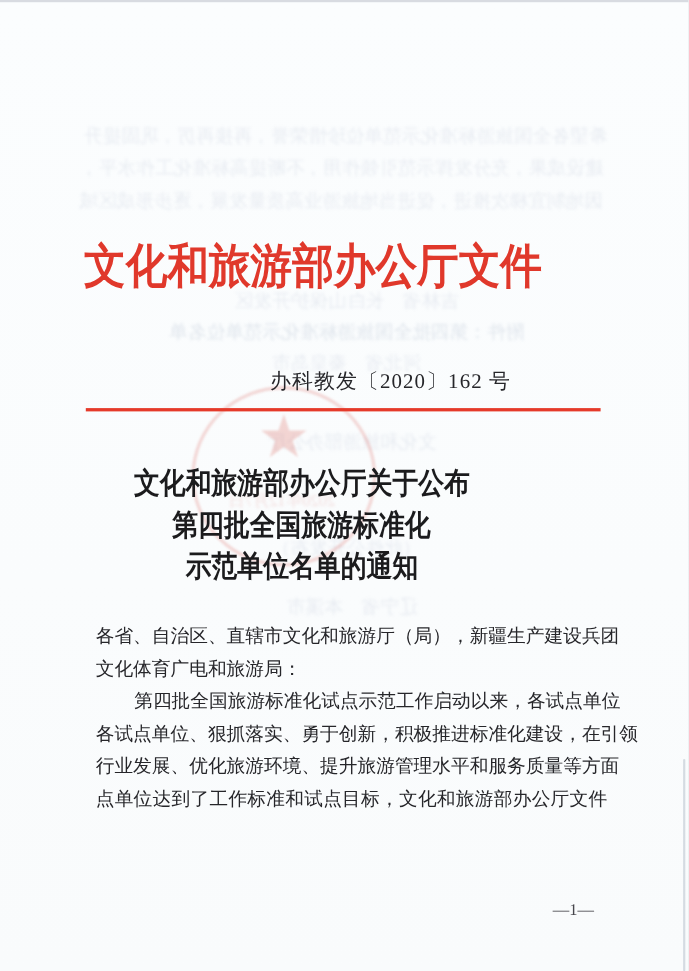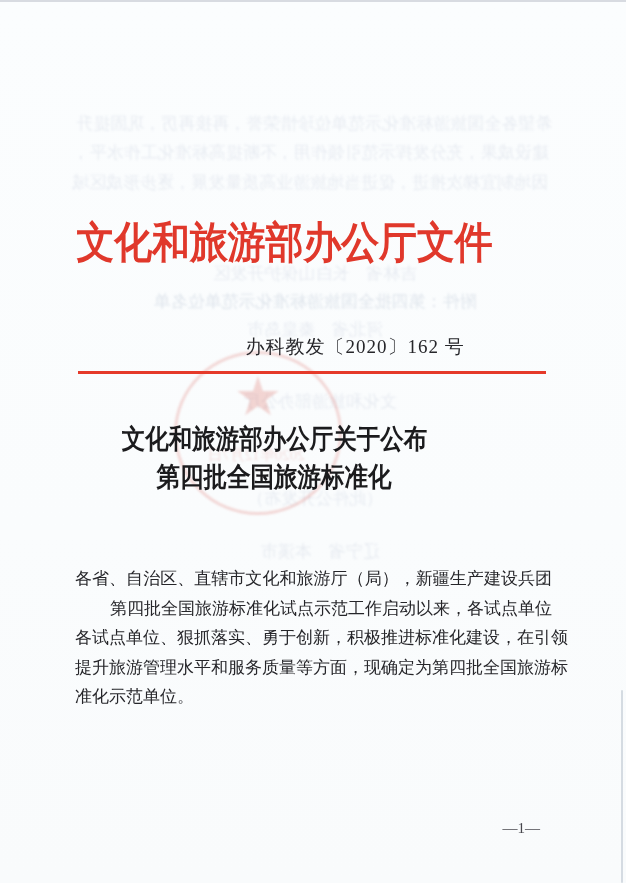--- a/index.html
+++ b/index.html
@@ -88,20 +88,21 @@
   .body-block {
     position: absolute; top: 564px; left: 75px; width: 477px;
     color: #26262a;
     font-size: 17px;
     line-height: 29.5px;
   }
   .bline {
     text-align: justify;
     text-align-last: justify;
     white-space: nowrap;
+    margin-left: 12px;
   }
   .bline.short { text-align-last: left; }
   .bline.indent { text-indent: 35px; }
   .page-number {
     position: absolute; top: 820px; right: 86px;
     color: #46464c;
     font-size: 15px;
     letter-spacing: 0px;
   }
 </style>
@@ -134,26 +135,28 @@
       <span class="squeeze">文化和旅游部办公厅文件</span>
     </div>
 
     <div class="doc-number">办科教发〔2020〕162 号</div>
 
     <div class="red-rule"></div>
 
     <div class="notice-title">
       <div><span class="squeeze">文化和旅游部办公厅关于公布</span></div>
       <div><span class="squeeze">第四批全国旅游标准化</span></div>
+      <div><span class="squeeze">示范单位名单的通知</span></div>
     </div>
 
     <div class="body-block">
       <div class="bline">各省、自治区、直辖市文化和旅游厅（局），新疆生产建设兵团</div>
+      <div class="bline short">文化体育广电和旅游局：</div>
       <div class="bline indent">第四批全国旅游标准化试点示范工作启动以来，各试点单位</div>
       <div class="bline">各试点单位、狠抓落实、勇于创新，积极推进标准化建设，在引领</div>
-      <div class="bline">提升旅游管理水平和服务质量等方面，现确定为第四批全国旅游标</div>
-      <div class="bline short">准化示范单位。</div>
+      <div class="bline">行业发展、优化旅游环境、提升旅游管理水平和服务质量等方面</div>
+      <div class="bline">点单位达到了工作标准和试点目标，文化和旅游部办公厅文件</div>
     </div>
 
     <div class="page-number">—1—</div>
 
   </div>
 </div>
 
 </body></html>

